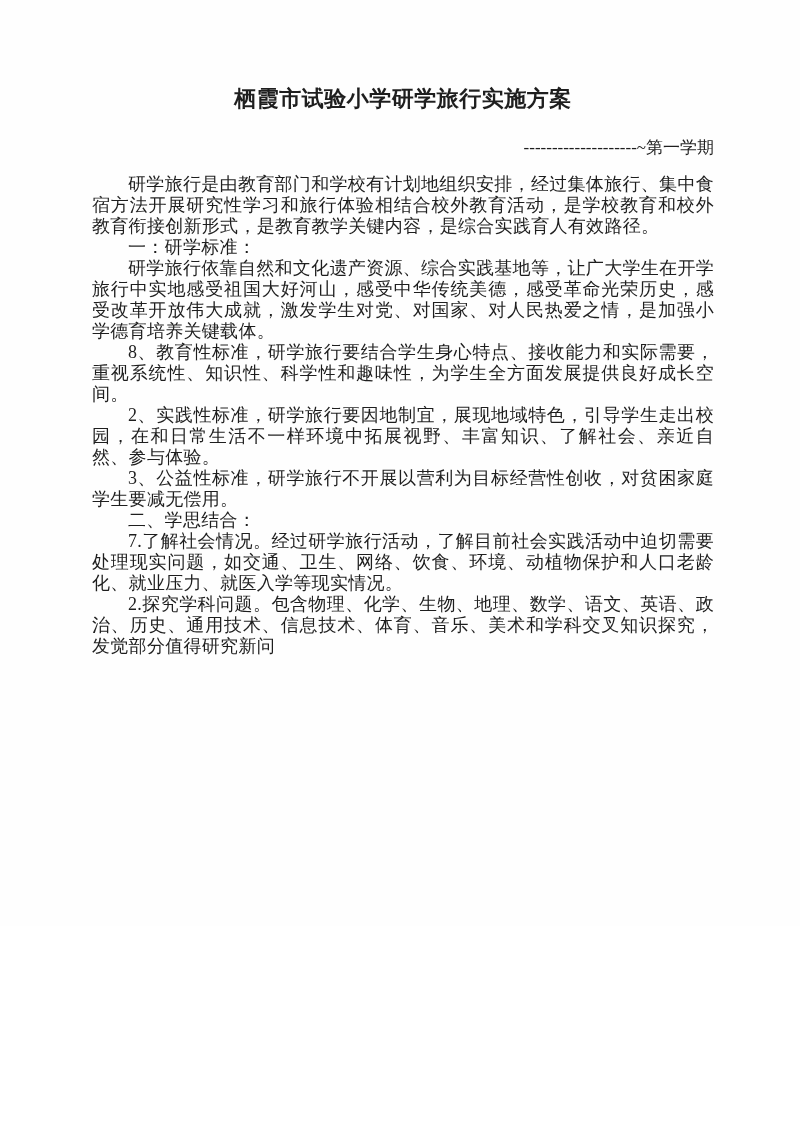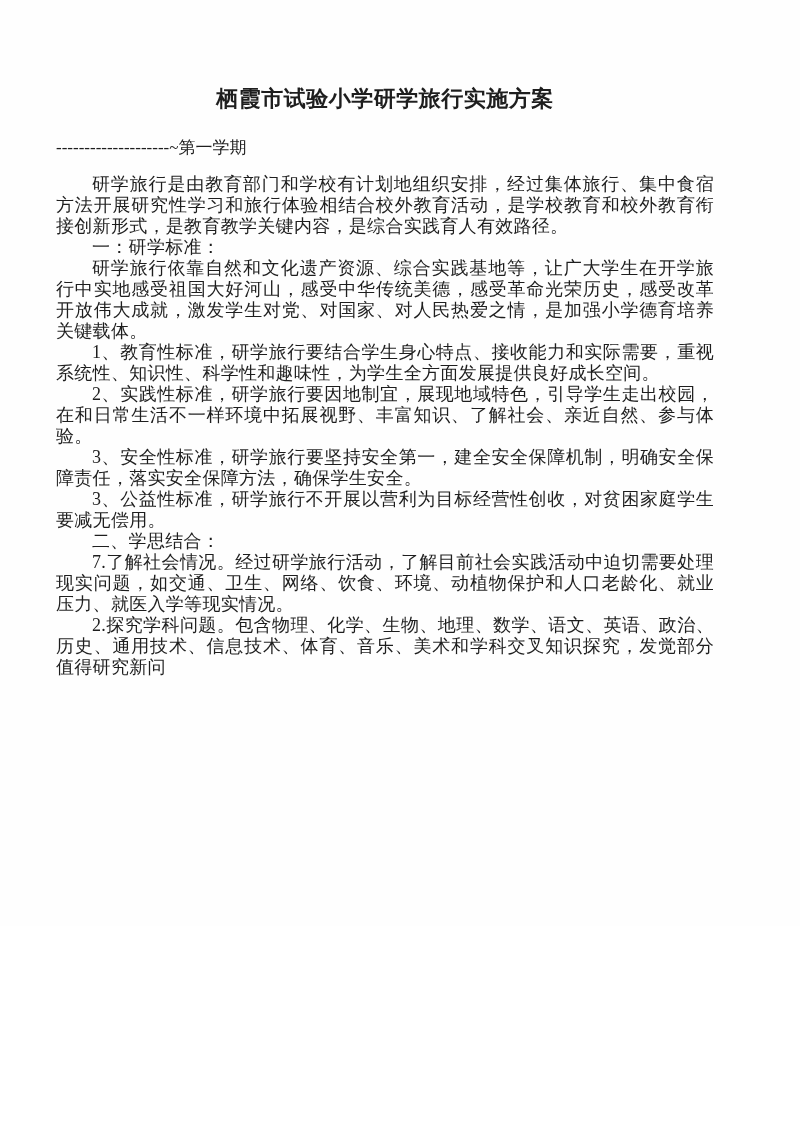--- a/index.html
+++ b/index.html
@@ -11,33 +11,33 @@
     width: 800px;
     height: 1131px;
     overflow: hidden;
     font-family: "Liberation Serif", "DejaVu Serif", serif;
     color: #1e1e1e;
   }
   .page {
     box-sizing: border-box;
     width: 800px;
     height: 926px;
-    padding: 84px 86px 0 56px;
+    padding: 84px 86px 0 92px;
     background: #fefefe;
   }
   .doc-title {
     text-align: center;
     font-size: 22px;
     font-weight: bold;
     line-height: 30px;
     margin: 0;
     letter-spacing: 0.5px;
   }
   .doc-subtitle {
-    text-align: left;
+    text-align: right;
     font-size: 17px;
     line-height: 35.5px;
     margin: 16px 0 8px 0;
   }
   .body-text p {
     font-size: 18px;
     line-height: 21px;
     margin: 0;
     text-indent: 2em;
     text-align: justify;
@@ -49,21 +49,20 @@
 
 <div class="page">
   <h1 class="doc-title">栖霞市试验小学研学旅行实施方案</h1>
 
   <div class="doc-subtitle">--------------------~第一学期</div>
 
   <div class="body-text">
     <p>研学旅行是由教育部门和学校有计划地组织安排，经过集体旅行、集中食宿方法开展研究性学习和旅行体验相结合校外教育活动，是学校教育和校外教育衔接创新形式，是教育教学关键内容，是综合实践育人有效路径。</p>
     <p>一：研学标准：</p>
     <p>研学旅行依靠自然和文化遗产资源、综合实践基地等，让广大学生在开学旅行中实地感受祖国大好河山，感受中华传统美德，感受革命光荣历史，感受改革开放伟大成就，激发学生对党、对国家、对人民热爱之情，是加强小学德育培养关键载体。</p>
-    <p>1、教育性标准，研学旅行要结合学生身心特点、接收能力和实际需要，重视系统性、知识性、科学性和趣味性，为学生全方面发展提供良好成长空间。</p>
+    <p>8、教育性标准，研学旅行要结合学生身心特点、接收能力和实际需要，重视系统性、知识性、科学性和趣味性，为学生全方面发展提供良好成长空间。</p>
     <p>2、实践性标准，研学旅行要因地制宜，展现地域特色，引导学生走出校园，在和日常生活不一样环境中拓展视野、丰富知识、了解社会、亲近自然、参与体验。</p>
-    <p>3、安全性标准，研学旅行要坚持安全第一，建全安全保障机制，明确安全保障责任，落实安全保障方法，确保学生安全。</p>
     <p>3、公益性标准，研学旅行不开展以营利为目标经营性创收，对贫困家庭学生要减无偿用。</p>
     <p>二、学思结合：</p>
     <p>7.了解社会情况。经过研学旅行活动，了解目前社会实践活动中迫切需要处理现实问题，如交通、卫生、网络、饮食、环境、动植物保护和人口老龄化、就业压力、就医入学等现实情况。</p>
     <p>2.探究学科问题。包含物理、化学、生物、地理、数学、语文、英语、政治、历史、通用技术、信息技术、体育、音乐、美术和学科交叉知识探究，发觉部分值得研究新问</p>
   </div>
 </div>
 
 </body></html>

